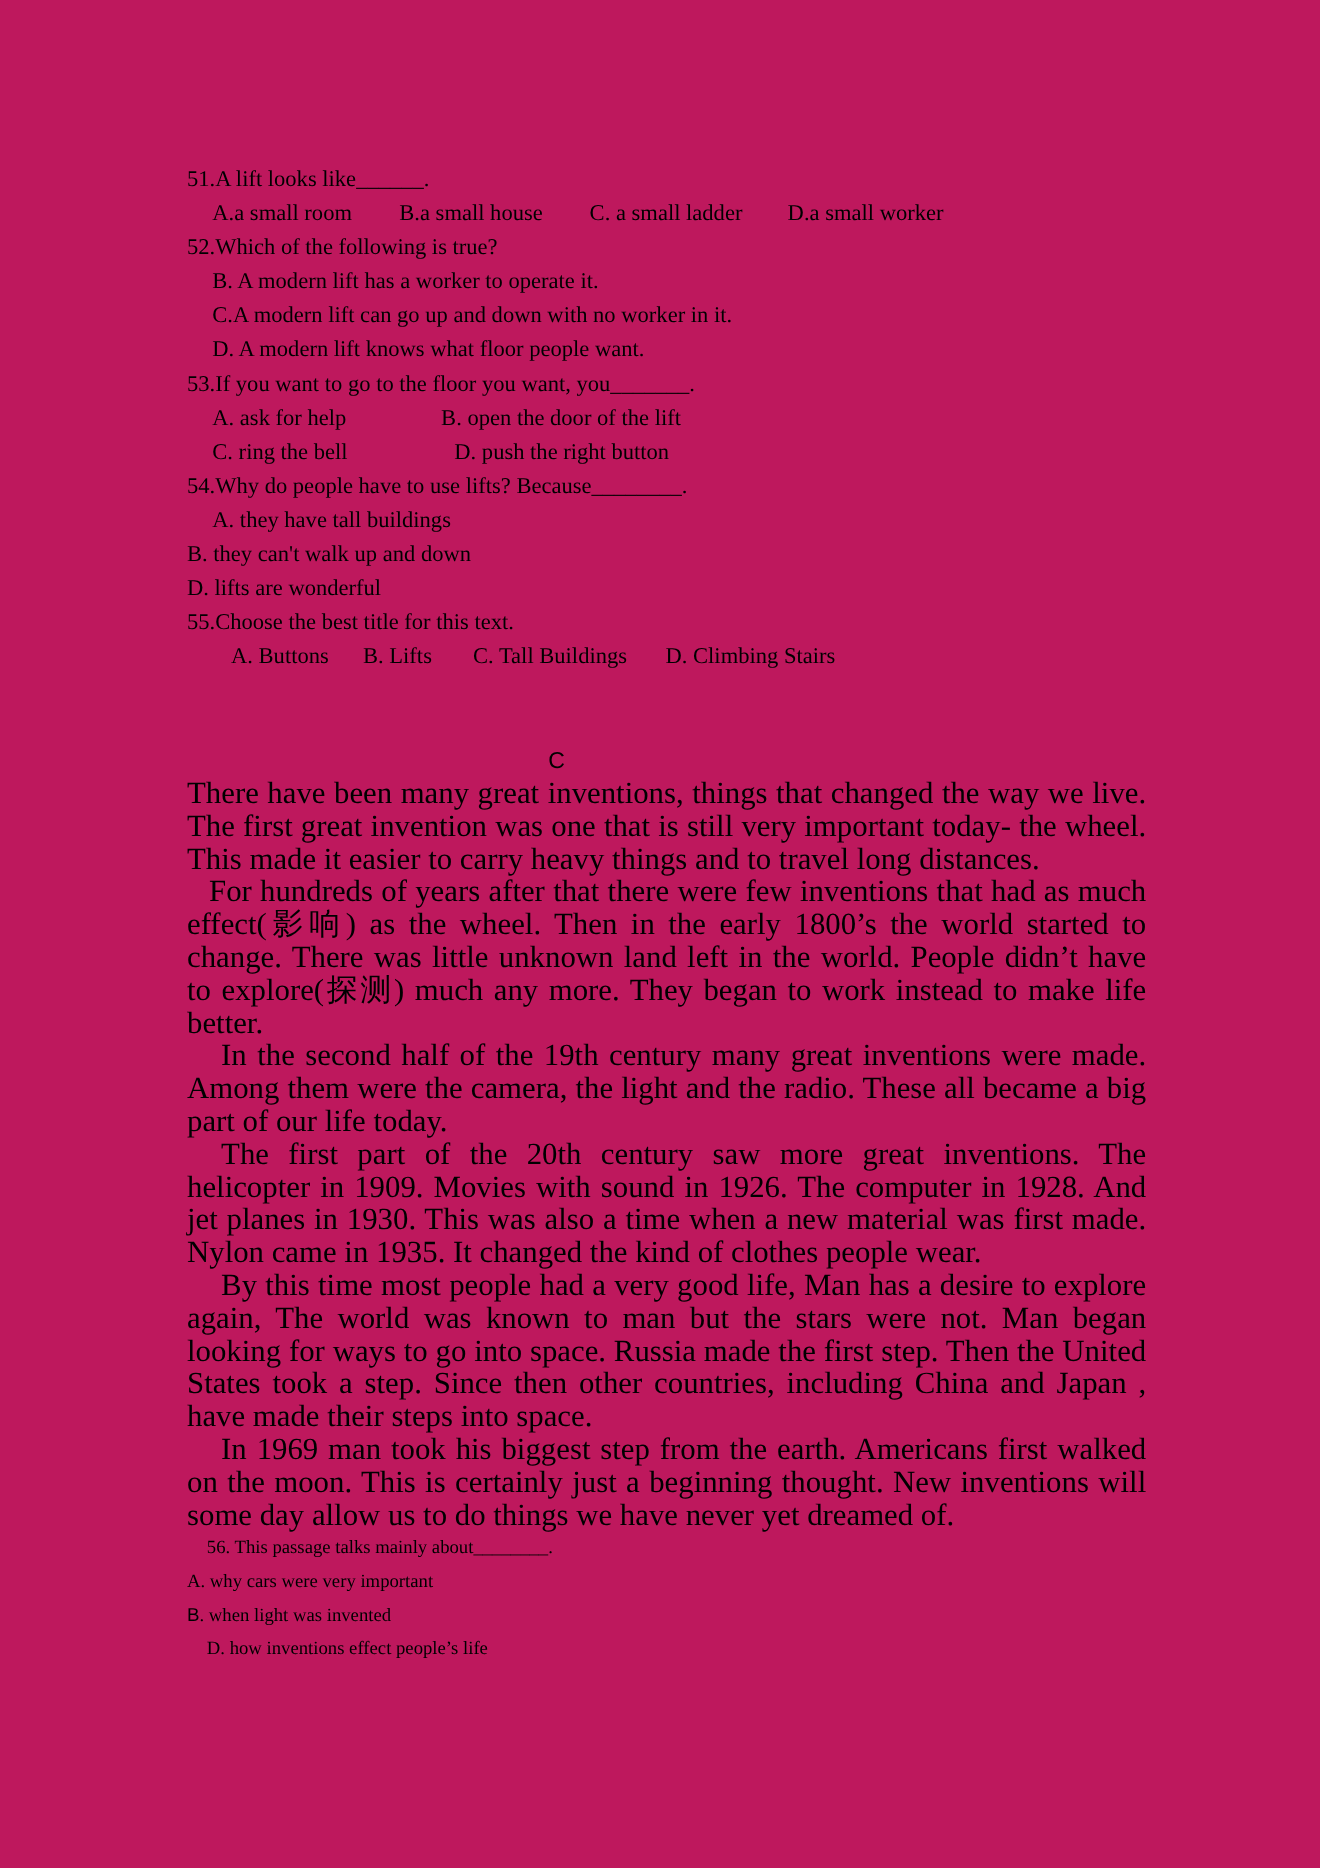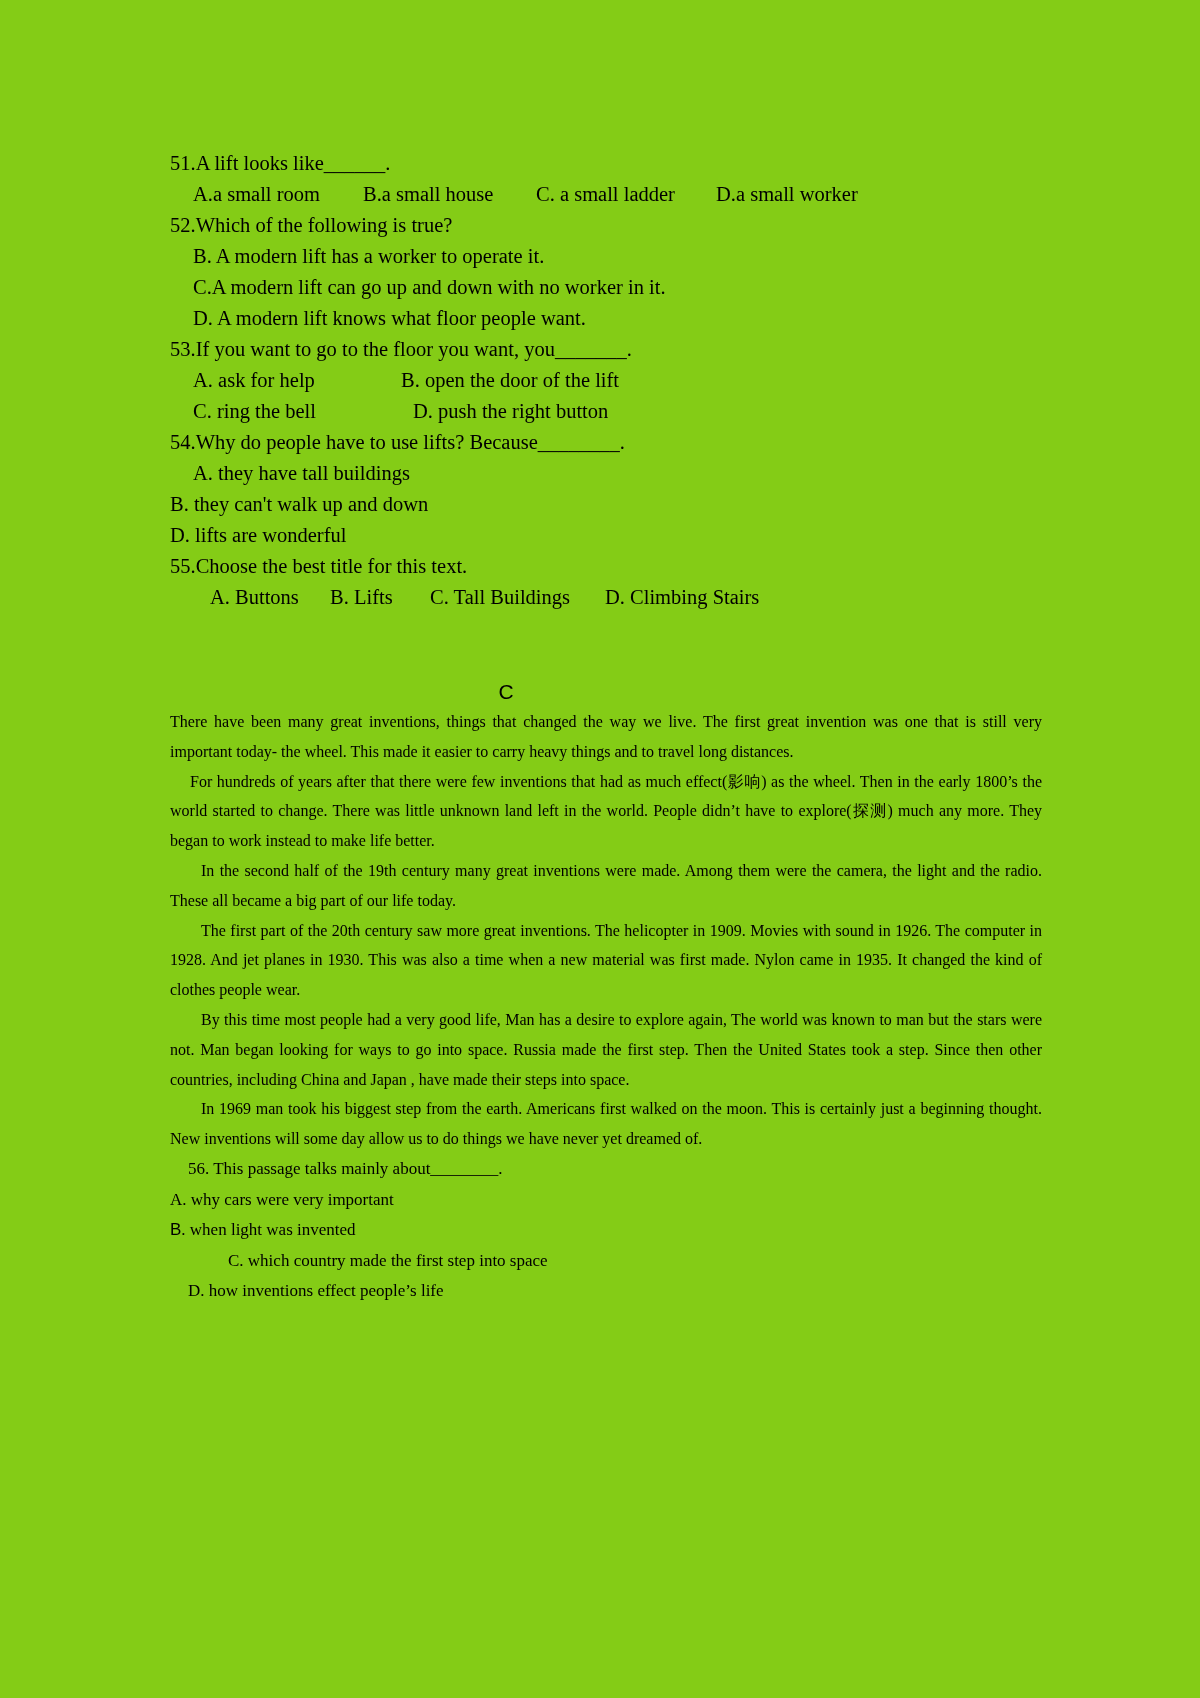--- a/index.html
+++ b/index.html
@@ -1,20 +1,20 @@
 <!DOCTYPE html>
 <html><head>
 <meta charset="utf-8">
 <style>
   html, body { margin: 0; padding: 0; background: #ffffff; }
   .page {
     position: relative;
     width: 1200px;
     height: 1698px;
-    background: #84cc16;
+    background: #be185d;
     color: #000000;
     font-family: "Liberation Serif", "DejaVu Serif", serif;
     overflow: hidden;
   }
   .content {
     position: absolute;
     left: 170px;
     top: 148px;
     width: 872px;
   }
@@ -44,21 +44,21 @@
     margin-top: 64px;
     font-family: "Liberation Sans", "DejaVu Sans", sans-serif;
     font-size: 21px;
     line-height: 30px;
     text-align: center;
     position: relative;
     left: -100px;
   }
   .passage p.para {
     margin: 0;
-    font-size: 16px;
+    font-size: 28px;
     line-height: 29.8px;
     text-align: justify;
   }
   .passage p.para.indent-sm { text-indent: 20px; }
   .passage p.para.indent-md { text-indent: 31px; }
   
   .q56 .line {
     font-size: 17px;
     line-height: 30.6px;
     white-space: pre-wrap;
@@ -95,17 +95,16 @@
         <p class="para indent-sm">For hundreds of years after that there were few inventions that had as much effect(影响) as the wheel. Then in the early 1800’s the world started to change. There was little unknown land left in the world. People didn’t have to explore(探测) much any more. They began to work instead to make life better.</p>
         <p class="para indent-md">In the second half of the 19th century many great inventions were made. Among them were the camera, the light and the radio. These all became a big part of our life today.</p>
         <p class="para indent-md">The first part of the 20th century saw more great inventions. The helicopter in 1909. Movies with sound in 1926. The computer in 1928. And jet planes in 1930. This was also a time when a new material was first made. Nylon came in 1935. It changed the kind of clothes people wear.</p>
         <p class="para indent-md">By this time most people had a very good life, Man has a desire to explore again, The world was known to man but the stars were not. Man began looking for ways to go into space. Russia made the first step. Then the United States took a step. Since then other countries, including China and Japan , have made their steps into space.</p>
         <p class="para indent-md">In 1969 man took his biggest step from the earth. Americans first walked on the moon. This is certainly just a beginning thought. New inventions will some day allow us to do things we have never yet dreamed of.</p>
       </div>
     <div class="q56">
         <div class="line n56">56. This passage talks mainly about________.</div>
         <div class="line">A. why cars were very important</div>
         <div class="line"><span class="lead-sans">B</span><span>. when light was invented</span></div>
-        <div class="line deep">C. which country made the first step into space</div>
         <div class="line n56">D. how inventions effect people’s life</div>
       </div>
   </div>
 </div>
 
 </body></html>

